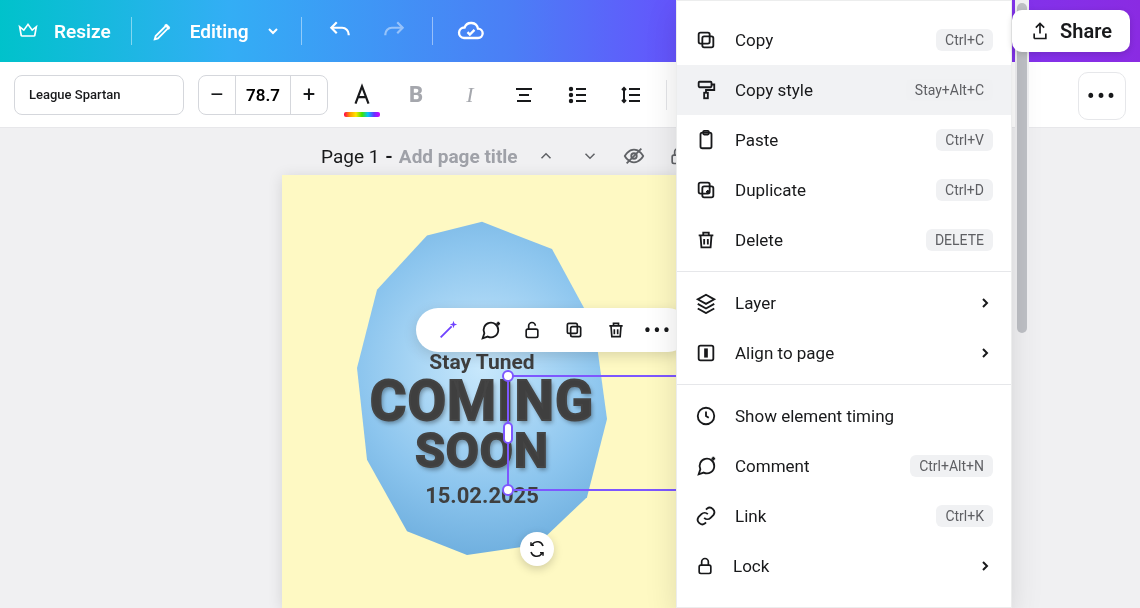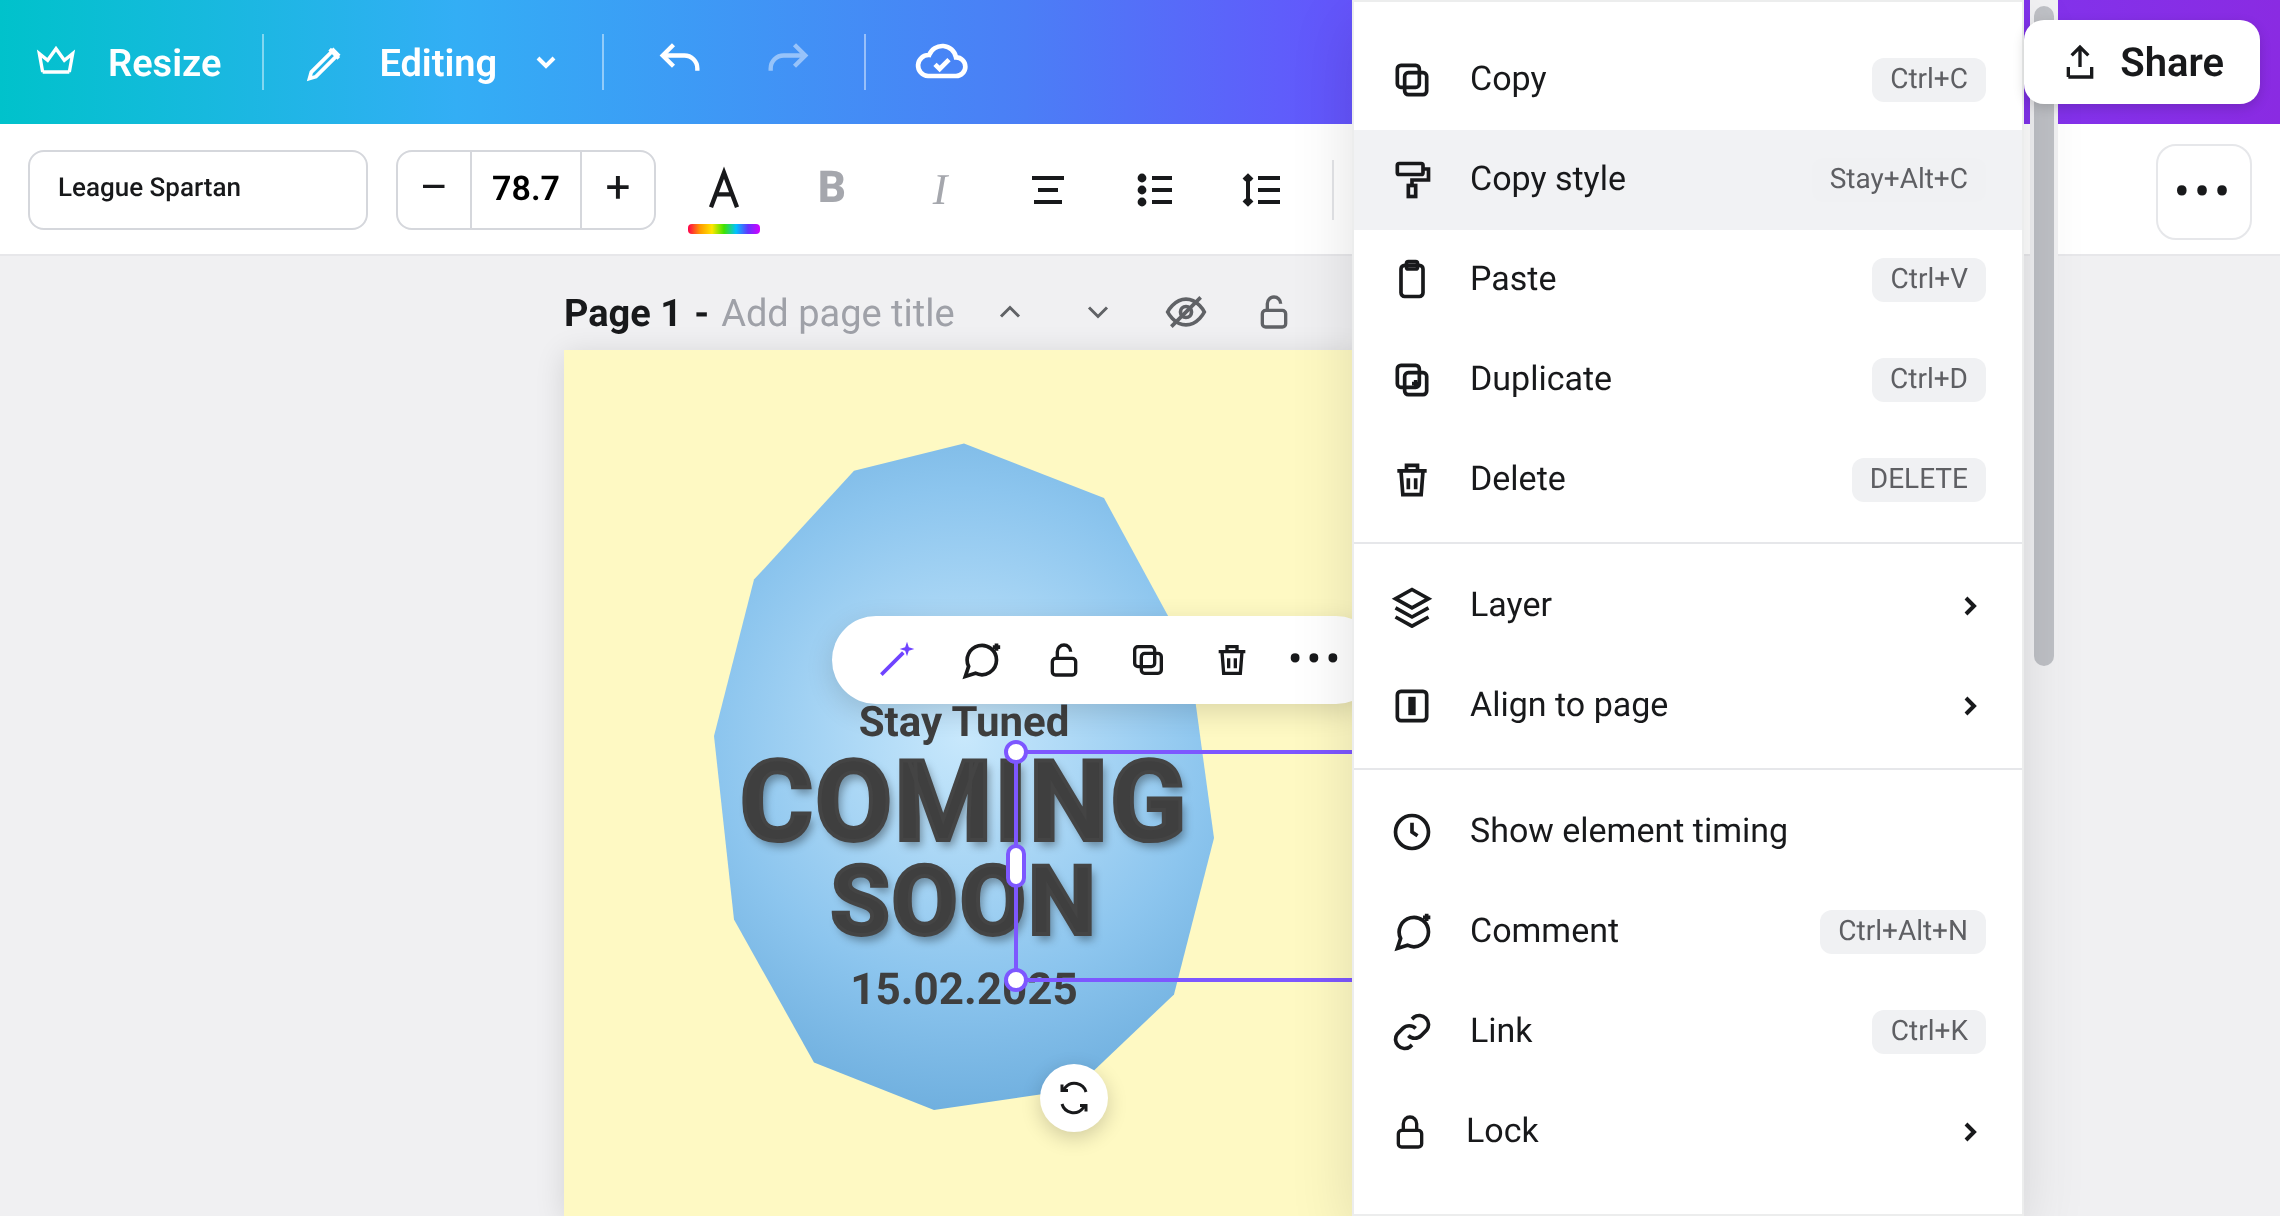--- a/index.html
+++ b/index.html
@@ -16,22 +16,22 @@
   .font-name { border: 1px solid #d5d7dc; border-radius: 8px; height: 40px; padding: 0 14px; display: flex; align-items: center; font-size: 13px; color: #18191b; min-width: 170px; font-weight: 500; }
   .stepper { display: flex; border: 1px solid #d5d7dc; border-radius: 8px; height: 40px; overflow: hidden; }
   .step { width: 36px; display: flex; align-items: center; justify-content: center; font-size: 22px; color: #18191b; cursor: pointer; }
   .step-val { width: 56px; display: flex; align-items: center; justify-content: center; font-size: 17px; font-weight: 600; border-left: 1px solid #d5d7dc; border-right: 1px solid #d5d7dc; }
   .fmt-btn { width: 40px; height: 40px; display: flex; align-items: center; justify-content: center; color: #18191b; cursor: pointer; font-size: 22px; }
   .fmt-btn.light { color: #a5a7ad; }
   .tsep { width: 1px; height: 30px; background: #e4e5e8; }
   .more-btn { position: absolute; right: 14px; top: 72px; width: 48px; height: 48px; background: #fff; border: 1px solid #e6e7ea; border-radius: 10px; display: flex; align-items: center; justify-content: center; font-size: 24px; color: #18191b; letter-spacing: 2px; z-index: 30; }
   
   .page-row { display: flex; align-items: center; gap: 12px; padding: 12px 0 12px 282px; color: #18191b; font-size: 19px; }
-  .page-row .label { font-weight: 700; }
-  .page-row .placeholder { color: #9fa1a8; font-weight: 400; }
+  .page-row .label { font-weight: 400; margin-left: 39px; }
+  .page-row .placeholder { color: #9fa1a8; font-weight: 700; }
   .page-row .pbtn { width: 32px; height: 32px; display: flex; align-items: center; justify-content: center; color: #606266; cursor: pointer; }
   
   .canvas { position: absolute; left: 282px; top: 175px; width: 400px; height: 433px; background: #fef9c3; box-shadow: 0 2px 14px rgba(0,0,0,0.12); overflow: hidden; }
   
   .paper-hole { position: absolute; left: 50%; top: 30px; transform: translateX(-50%); width: 250px; height: 350px; }
   .paper-hole .blue-bg { position: absolute; left: 0; top: 10px; width: 250px; height: 340px; background: radial-gradient(circle at 50% 45%, #c8e8fc 0%, #8cc5ee 55%, #5fa3d6 100%); clip-path: polygon(50% 2%, 78% 10%, 95% 33%, 100% 60%, 92% 83%, 72% 97%, 44% 100%, 20% 93%, 4% 72%, 0% 45%, 8% 22%, 28% 6%); }
   .canvas .txt { position: absolute; left: 50%; transform: translateX(-50%); font-weight: 700; color: #3f3f3f; text-align: center; }
   .t-stay { top: 175px; font-size: 21px; font-weight: 800; }
   .t-coming { top: 204px; font-size: 56px; line-height: 44px; font-weight: 900; color: #666; -webkit-text-stroke: 2px #444; text-shadow: 2px 3px 4px rgba(0,0,0,0.35); letter-spacing: 1px; white-space: nowrap; }
   .t-soon { top: 254px; font-size: 48px; line-height: 44px; font-weight: 900; color: #666; -webkit-text-stroke: 2px #444; text-shadow: 2px 3px 4px rgba(0,0,0,0.35); letter-spacing: 1px; }

